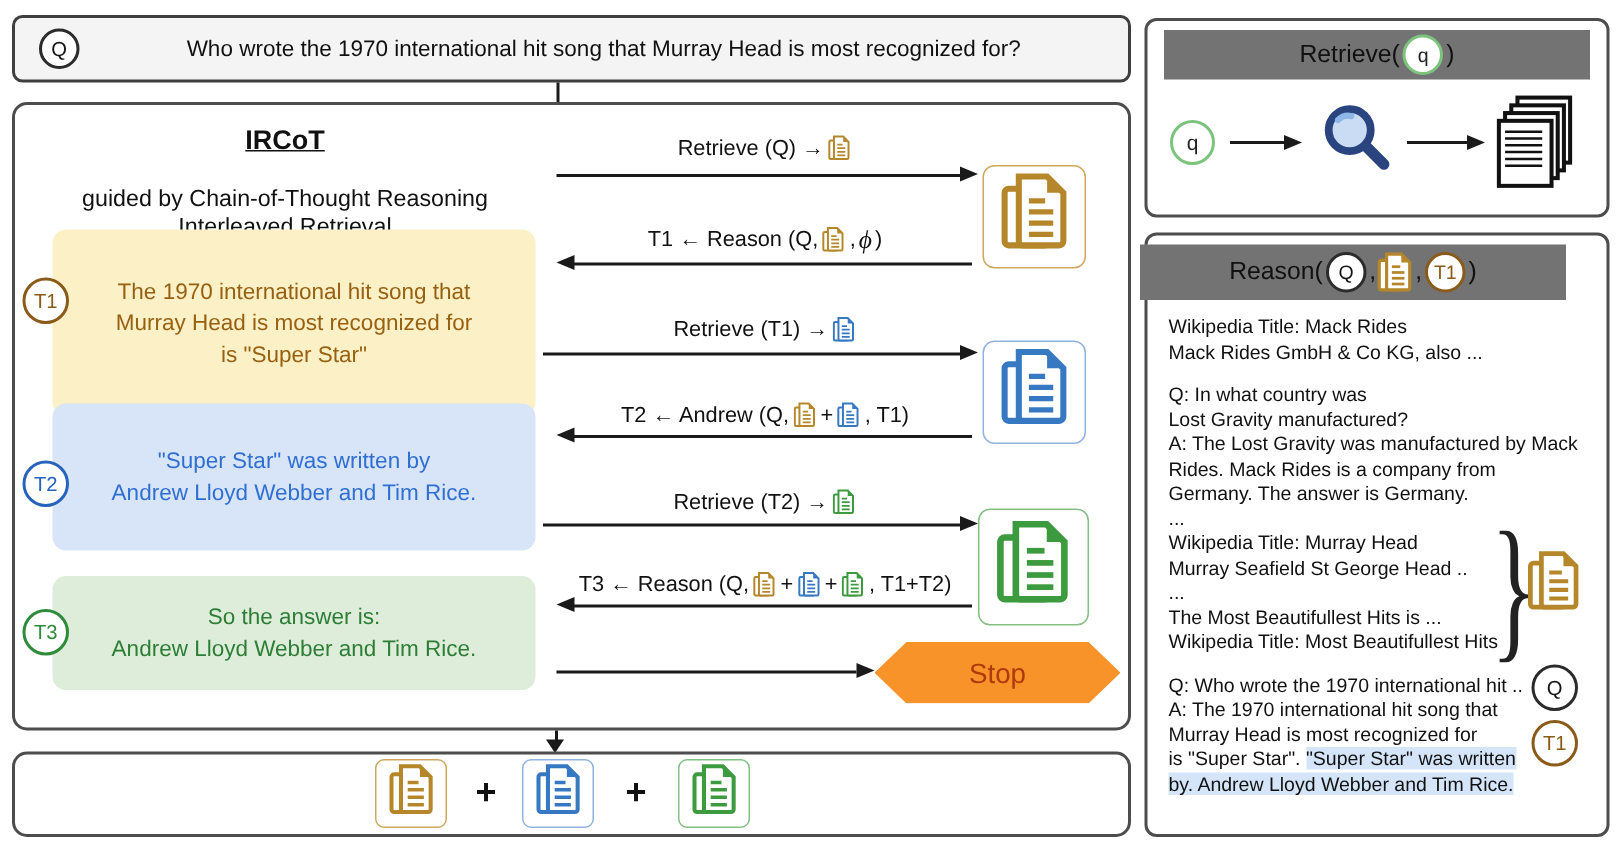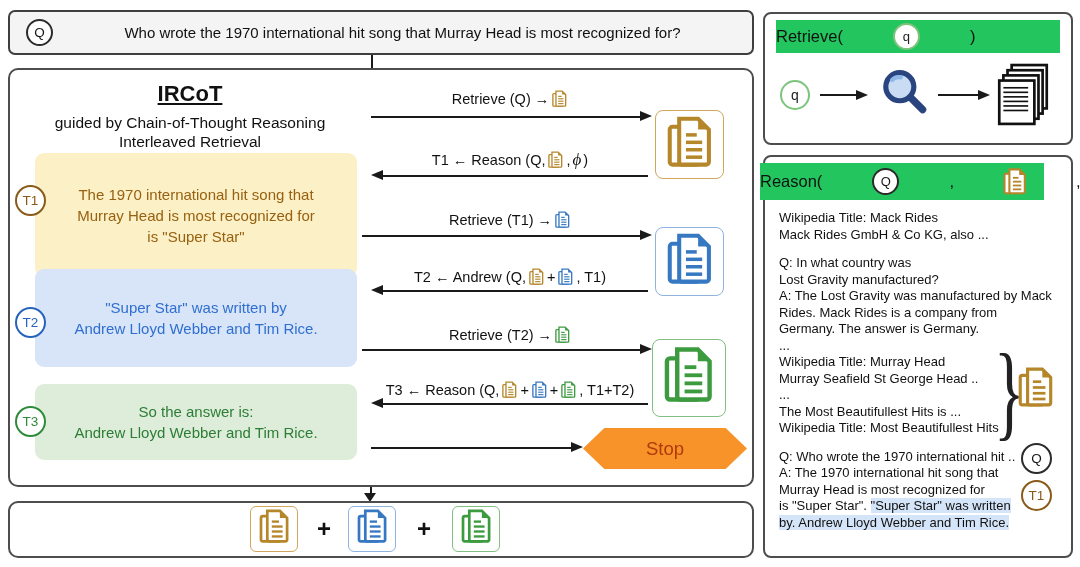--- a/index.html
+++ b/index.html
@@ -14,42 +14,42 @@
         border-radius:50%;background:#fff;box-sizing:border-box;flex:0 0 auto;}
   .c-black{border-color:#2b2b2b;color:#161616;}
   .c-brown{border-color:#8a5a19;color:#8a5a19;}
   .c-blue{border-color:#2563bd;color:#2563bd;}
   .c-green{border-color:#7cc47c;color:#222;}
   .c-green2{border-color:#2e8b3a;color:#2e8b3a;}
   .tcirc{position:absolute;width:31px;height:31px;font-size:13.5px;}
   .hcirc{width:27px;height:27px;font-size:13px;margin:0 2px;}
   .scirc{position:absolute;width:31px;height:31px;font-size:13.5px;}
   .titleblock{position:absolute;text-align:center;line-height:19px;font-size:15.5px;color:#111;}
-  .ircot-t{font-size:22px;font-weight:bold;text-decoration:underline;margin-bottom:10px;}
+  .ircot-t{font-size:18px;font-weight:bold;text-decoration:underline;margin-bottom:20px;}
   .tbox{position:absolute;border-radius:9px;display:flex;flex-direction:column;align-items:center;
         justify-content:center;font-size:15px;line-height:21px;text-align:center;box-sizing:border-box;}
   .shaft{position:absolute;height:2px;background:#1a1a1a;}
   .vline{position:absolute;width:2px;background:#1a1a1a;}
   .ah-r{position:absolute;width:0;height:0;border-top:5.5px solid transparent;
         border-bottom:5.5px solid transparent;border-left:12px solid #1a1a1a;}
   .ah-l{position:absolute;width:0;height:0;border-top:5.5px solid transparent;
         border-bottom:5.5px solid transparent;border-right:12px solid #1a1a1a;}
   .ah-d{position:absolute;width:0;height:0;border-left:6.5px solid transparent;
         border-right:6.5px solid transparent;border-top:9px solid #1a1a1a;}
   .alabel{position:absolute;font-size:14.5px;display:flex;align-items:center;justify-content:center;
           gap:2px;white-space:nowrap;color:#111;}
   .idoc{display:inline-flex;align-items:center;margin:0 1px;}
   .phi{font-family:"Liberation Serif",serif;font-style:italic;font-size:17px;}
   .docbox{position:absolute;border:1.5px solid;border-radius:8px;background:#fff;
           display:flex;align-items:center;justify-content:center;box-sizing:border-box;}
   .hex{position:absolute;background:#F79329;display:flex;align-items:center;justify-content:center;
        color:#AF3A0E;font-size:18.5px;
        clip-path:polygon(0 50%,13% 0,87% 0,100% 50%,87% 100%,13% 100%);}
-  .hdr{position:absolute;background:#22c55e;display:flex;align-items:center;
-       font-size:16.5px;color:#111;gap:48px;}
+  .hdr{position:absolute;background:#737373;display:flex;align-items:center;justify-content:center;
+       font-size:16.5px;color:#111;}
   .rbody{position:absolute;font-size:13px;color:#111;}
   .rline{height:16.5px;white-space:nowrap;}
   .rline.spacer{height:12px;}
   .hl{background:#D5E5F9;}
   .brace{position:absolute;font-family:"Liberation Serif",serif;font-size:106px;font-weight:400;
          color:#222;line-height:84px;transform:scaleX(.6);transform-origin:left center;}
   .plus{position:absolute;font-size:24px;font-weight:bold;color:#111;display:flex;
         align-items:center;justify-content:center;}
 </style>
 </head>

